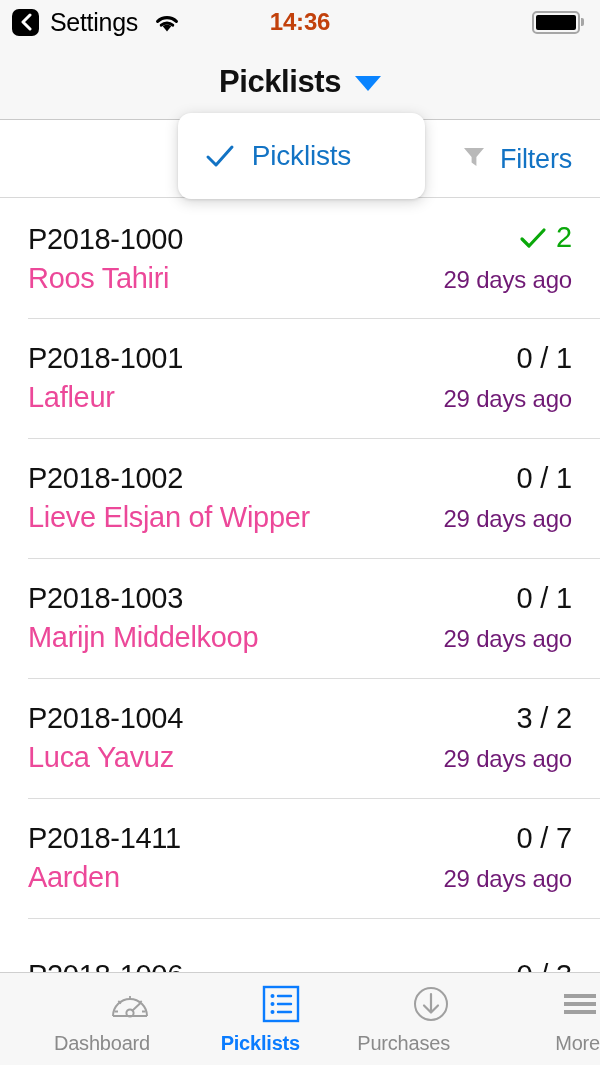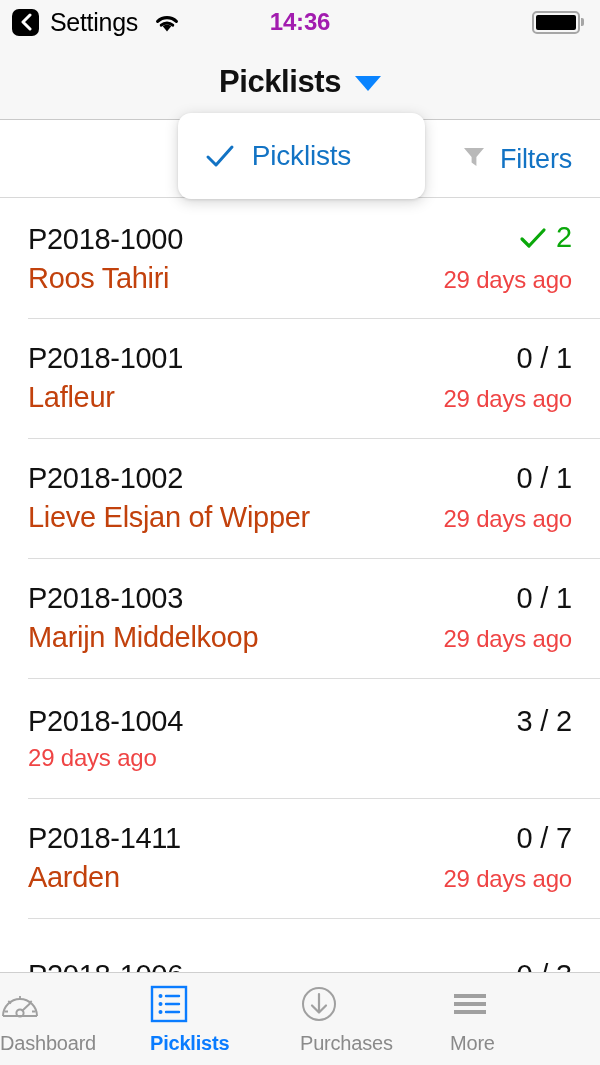--- a/index.html
+++ b/index.html
@@ -21,21 +21,21 @@
   .sb-left { display:flex; align-items:center; margin-left:12px; gap:11px; }
   .back-chip {
     width:27px; height:27px; background:#000; border-radius:7px;
     display:flex; align-items:center; justify-content:center;
   }
   .back-chip svg { display:block; }
   .sb-app-name { font-size:25px; color:#000; letter-spacing:-0.3px; }
   .wifi-ico { margin-left:4px; display:flex; align-items:center; }
   .sb-time {
     position:absolute; left:0; width:600px; text-align:center;
-    font-size:24px; font-weight:bold; color:#a21caf; letter-spacing:-0.2px;
+    font-size:24px; font-weight:bold; color:#c2410c; letter-spacing:-0.2px;
   }
   .sb-right { position:absolute; right:16px; display:flex; align-items:center; }
   .battery-shell {
     width:48px; height:23px; border:2px solid #a6a6a6; border-radius:5px;
     padding:2px; display:flex; align-items:center;
   }
   .battery-fill { width:100%; height:100%; background:#000; border-radius:2px; }
   .battery-nub { width:3px; height:8px; background:#a6a6a6; border-radius:0 2px 2px 0; margin-left:1px; }
 
   
@@ -72,24 +72,24 @@
     position:relative; height:120px; padding:0 28px;
     display:flex; flex-direction:column; justify-content:center;
     background:#fff;
   }
   .list-row + .list-row::before {
     content:""; position:absolute; top:0; left:28px; right:0; height:1px; background:#dcdcdc;
   }
   .row-line { display:flex; align-items:baseline; justify-content:space-between; }
   .row-line.secondary { margin-top:6px; }
   .row-code { font-size:29px; color:#111; letter-spacing:-0.3px; }
-  .row-name { font-size:29px; color:#c2410c; letter-spacing:-0.3px; }
+  .row-name { font-size:29px; color:#ec4899; letter-spacing:-0.3px; }
   .row-count { font-size:29px; color:#111; letter-spacing:-0.2px; white-space:nowrap; }
   .row-count.done { color:#0aa80a; display:flex; align-items:center; gap:9px; }
-  .row-time { font-size:24px; color:#ef4444; letter-spacing:-0.2px; white-space:nowrap; }
+  .row-time { font-size:24px; color:#701a75; letter-spacing:-0.2px; white-space:nowrap; }
 
   
   .dropdown {
     position:absolute; top:113px; left:178px; width:247px;
     background:#fff; border-radius:13px;
     box-shadow:0 3px 14px rgba(0,0,0,0.17), 0 1px 3px rgba(0,0,0,0.10);
     overflow:hidden; z-index:40;
   }
   .dd-item {
     height:86px; display:flex; align-items:center; justify-content:center;
@@ -101,21 +101,21 @@
   .dd-label { font-size:28px; color:#1273c4; letter-spacing:-0.2px; }
   .dd-check { position:absolute; left:27px; display:flex; align-items:center; }
 
   
   .tab-bar {
     position:absolute; bottom:0; left:0; width:600px; height:93px;
     background:#f7f7f7; border-top:1px solid #cfcfcf;
     display:flex;
   }
   .tab {
-    flex:1; display:flex; flex-direction:column; align-items:flex-start; justify-content:center;
+    flex:1; display:flex; flex-direction:column; align-items:flex-end; justify-content:center;
     gap:7px; cursor:pointer;
   }
   .tab-icon { height:42px; display:flex; align-items:center; justify-content:center; }
   .tab-label { font-size:20px; color:#8a8a8a; letter-spacing:-0.2px; }
   .tab.active .tab-label { color:#0a7cff; font-weight:bold; }
 </style>
 </head>
 <body>
 
 <div id="screen">
@@ -213,20 +213,21 @@
         <span class="row-time">29 days ago</span>
       </div>
     </div>
 
     <div class="list-row">
       <div class="row-line">
         <span class="row-code">P2018-1004</span>
         <span class="row-count">3 / 2</span>
       </div>
       <div class="row-line secondary">
+        <span class="row-name">Luca Yavuz</span>
         <span class="row-time">29 days ago</span>
       </div>
     </div>
 
     <div class="list-row">
       <div class="row-line">
         <span class="row-code">P2018-1411</span>
         <span class="row-count">0 / 7</span>
       </div>
       <div class="row-line secondary">

